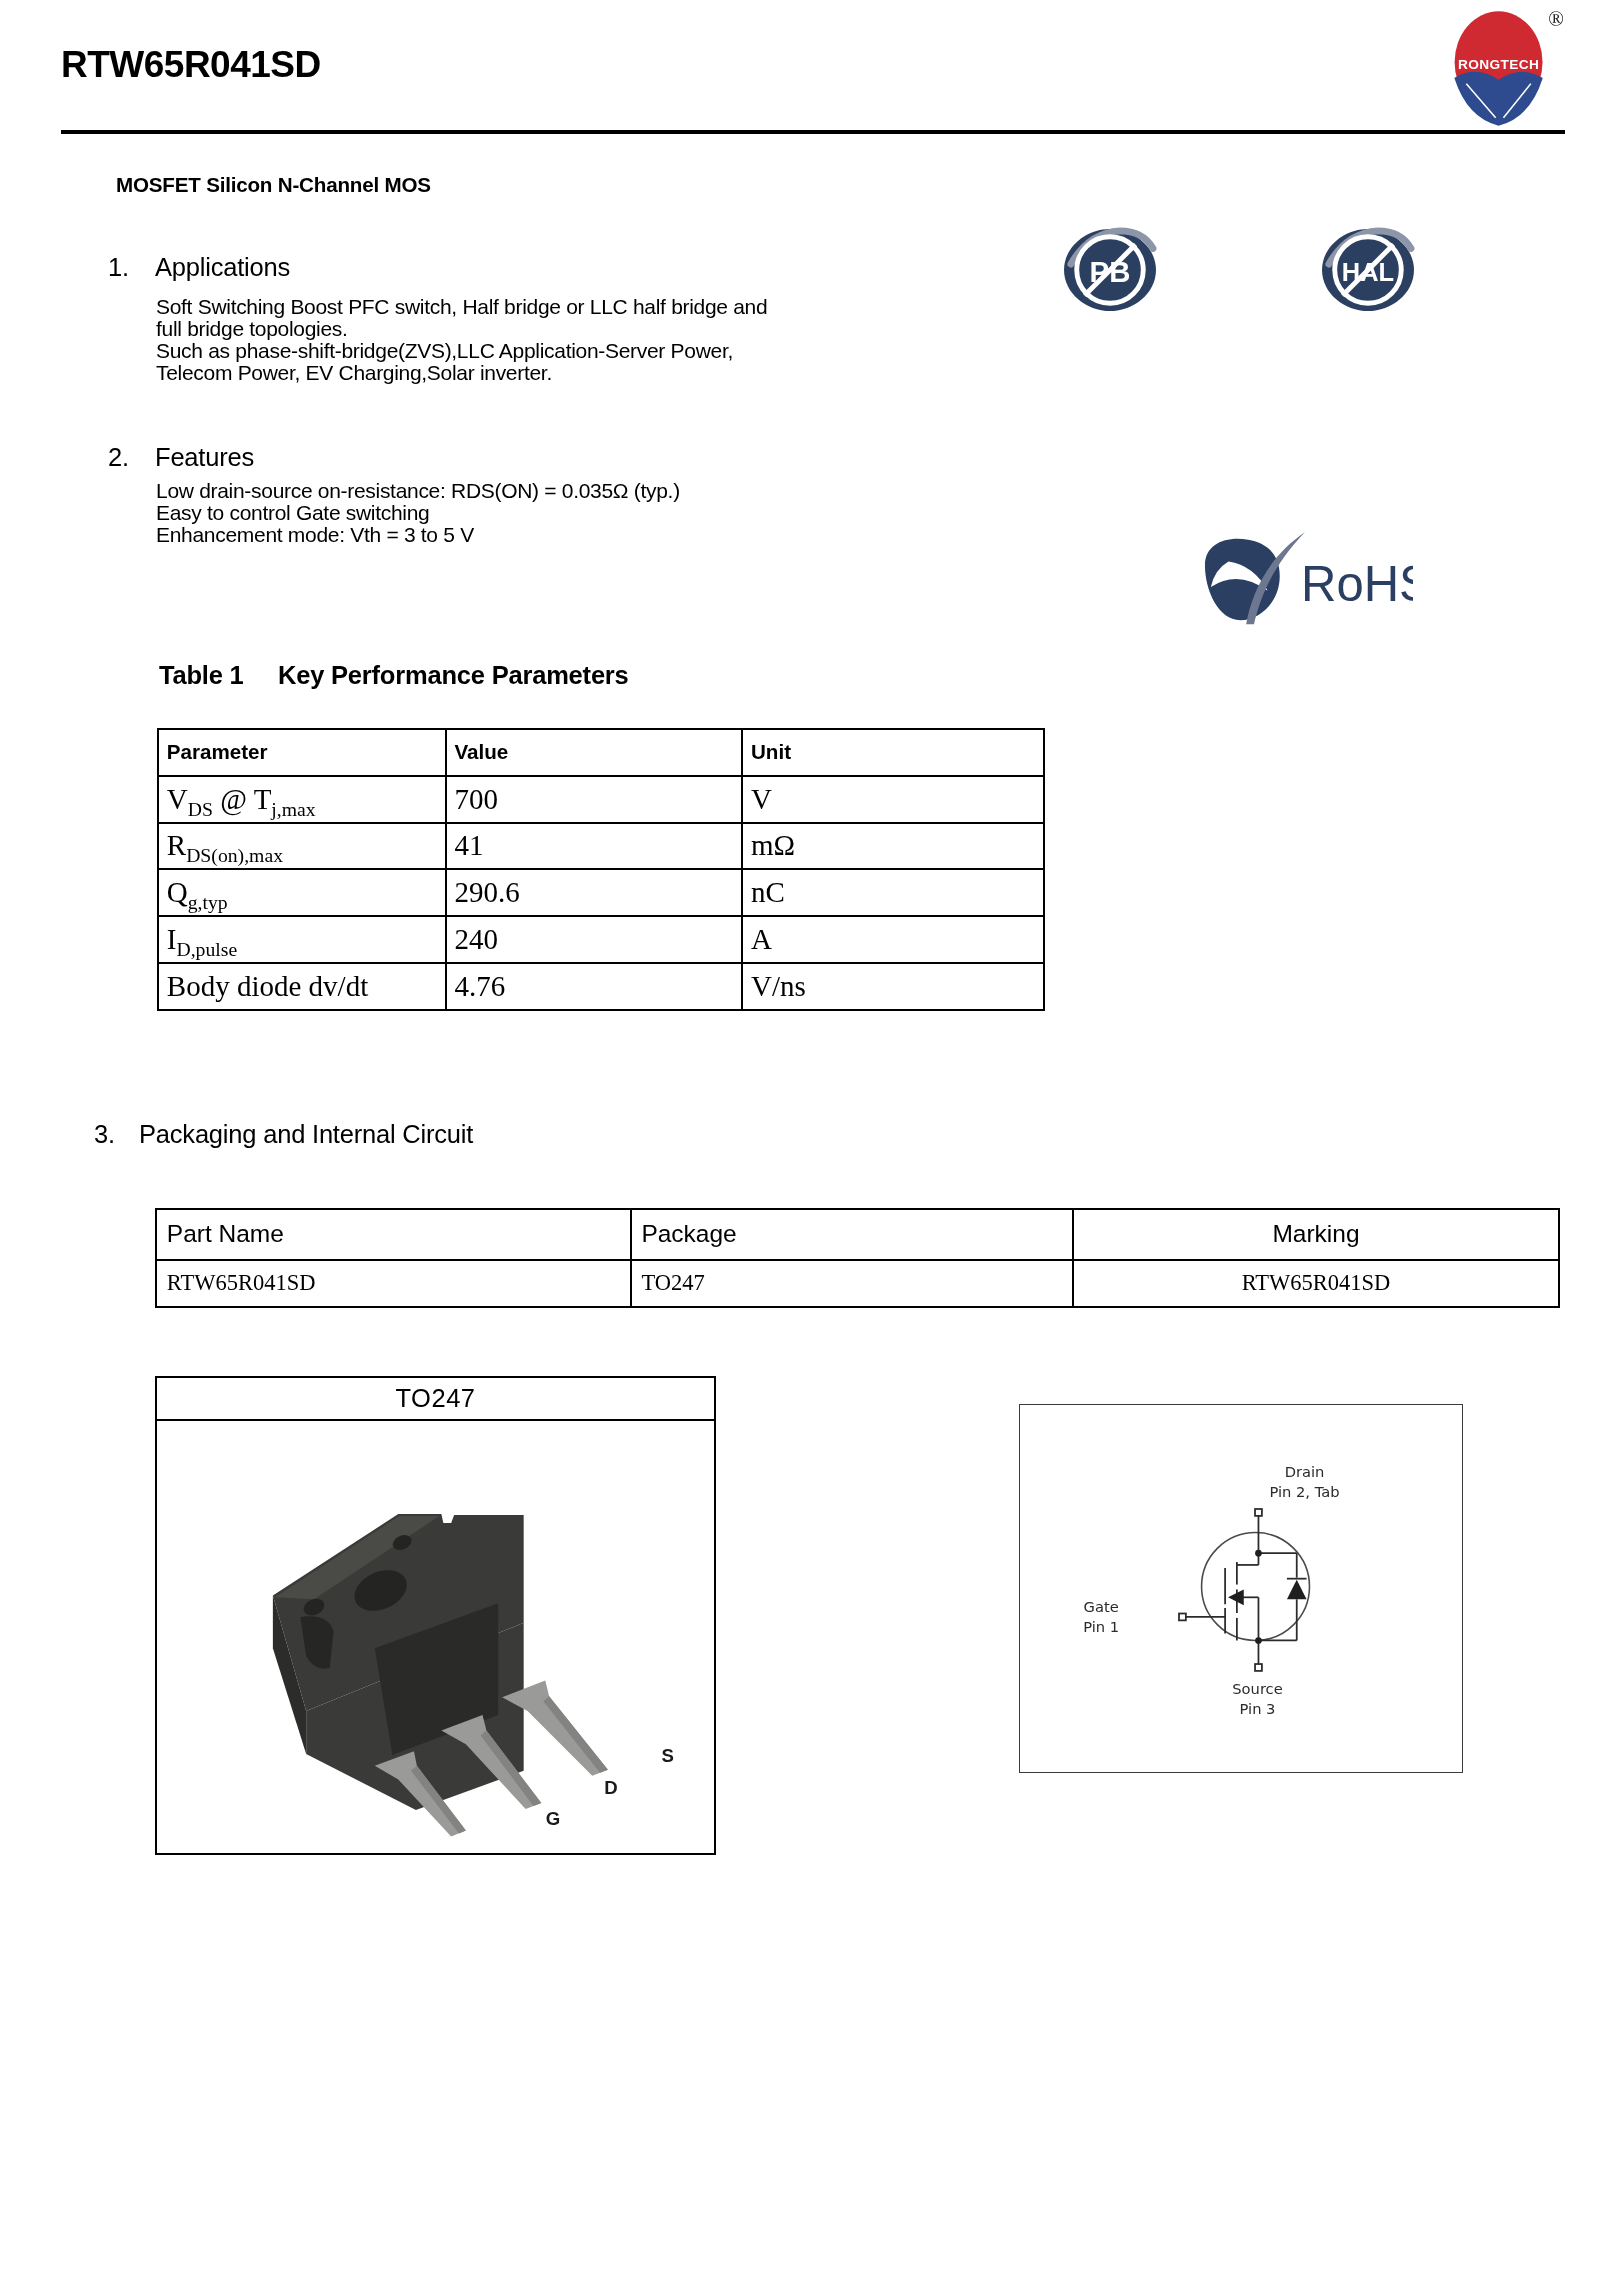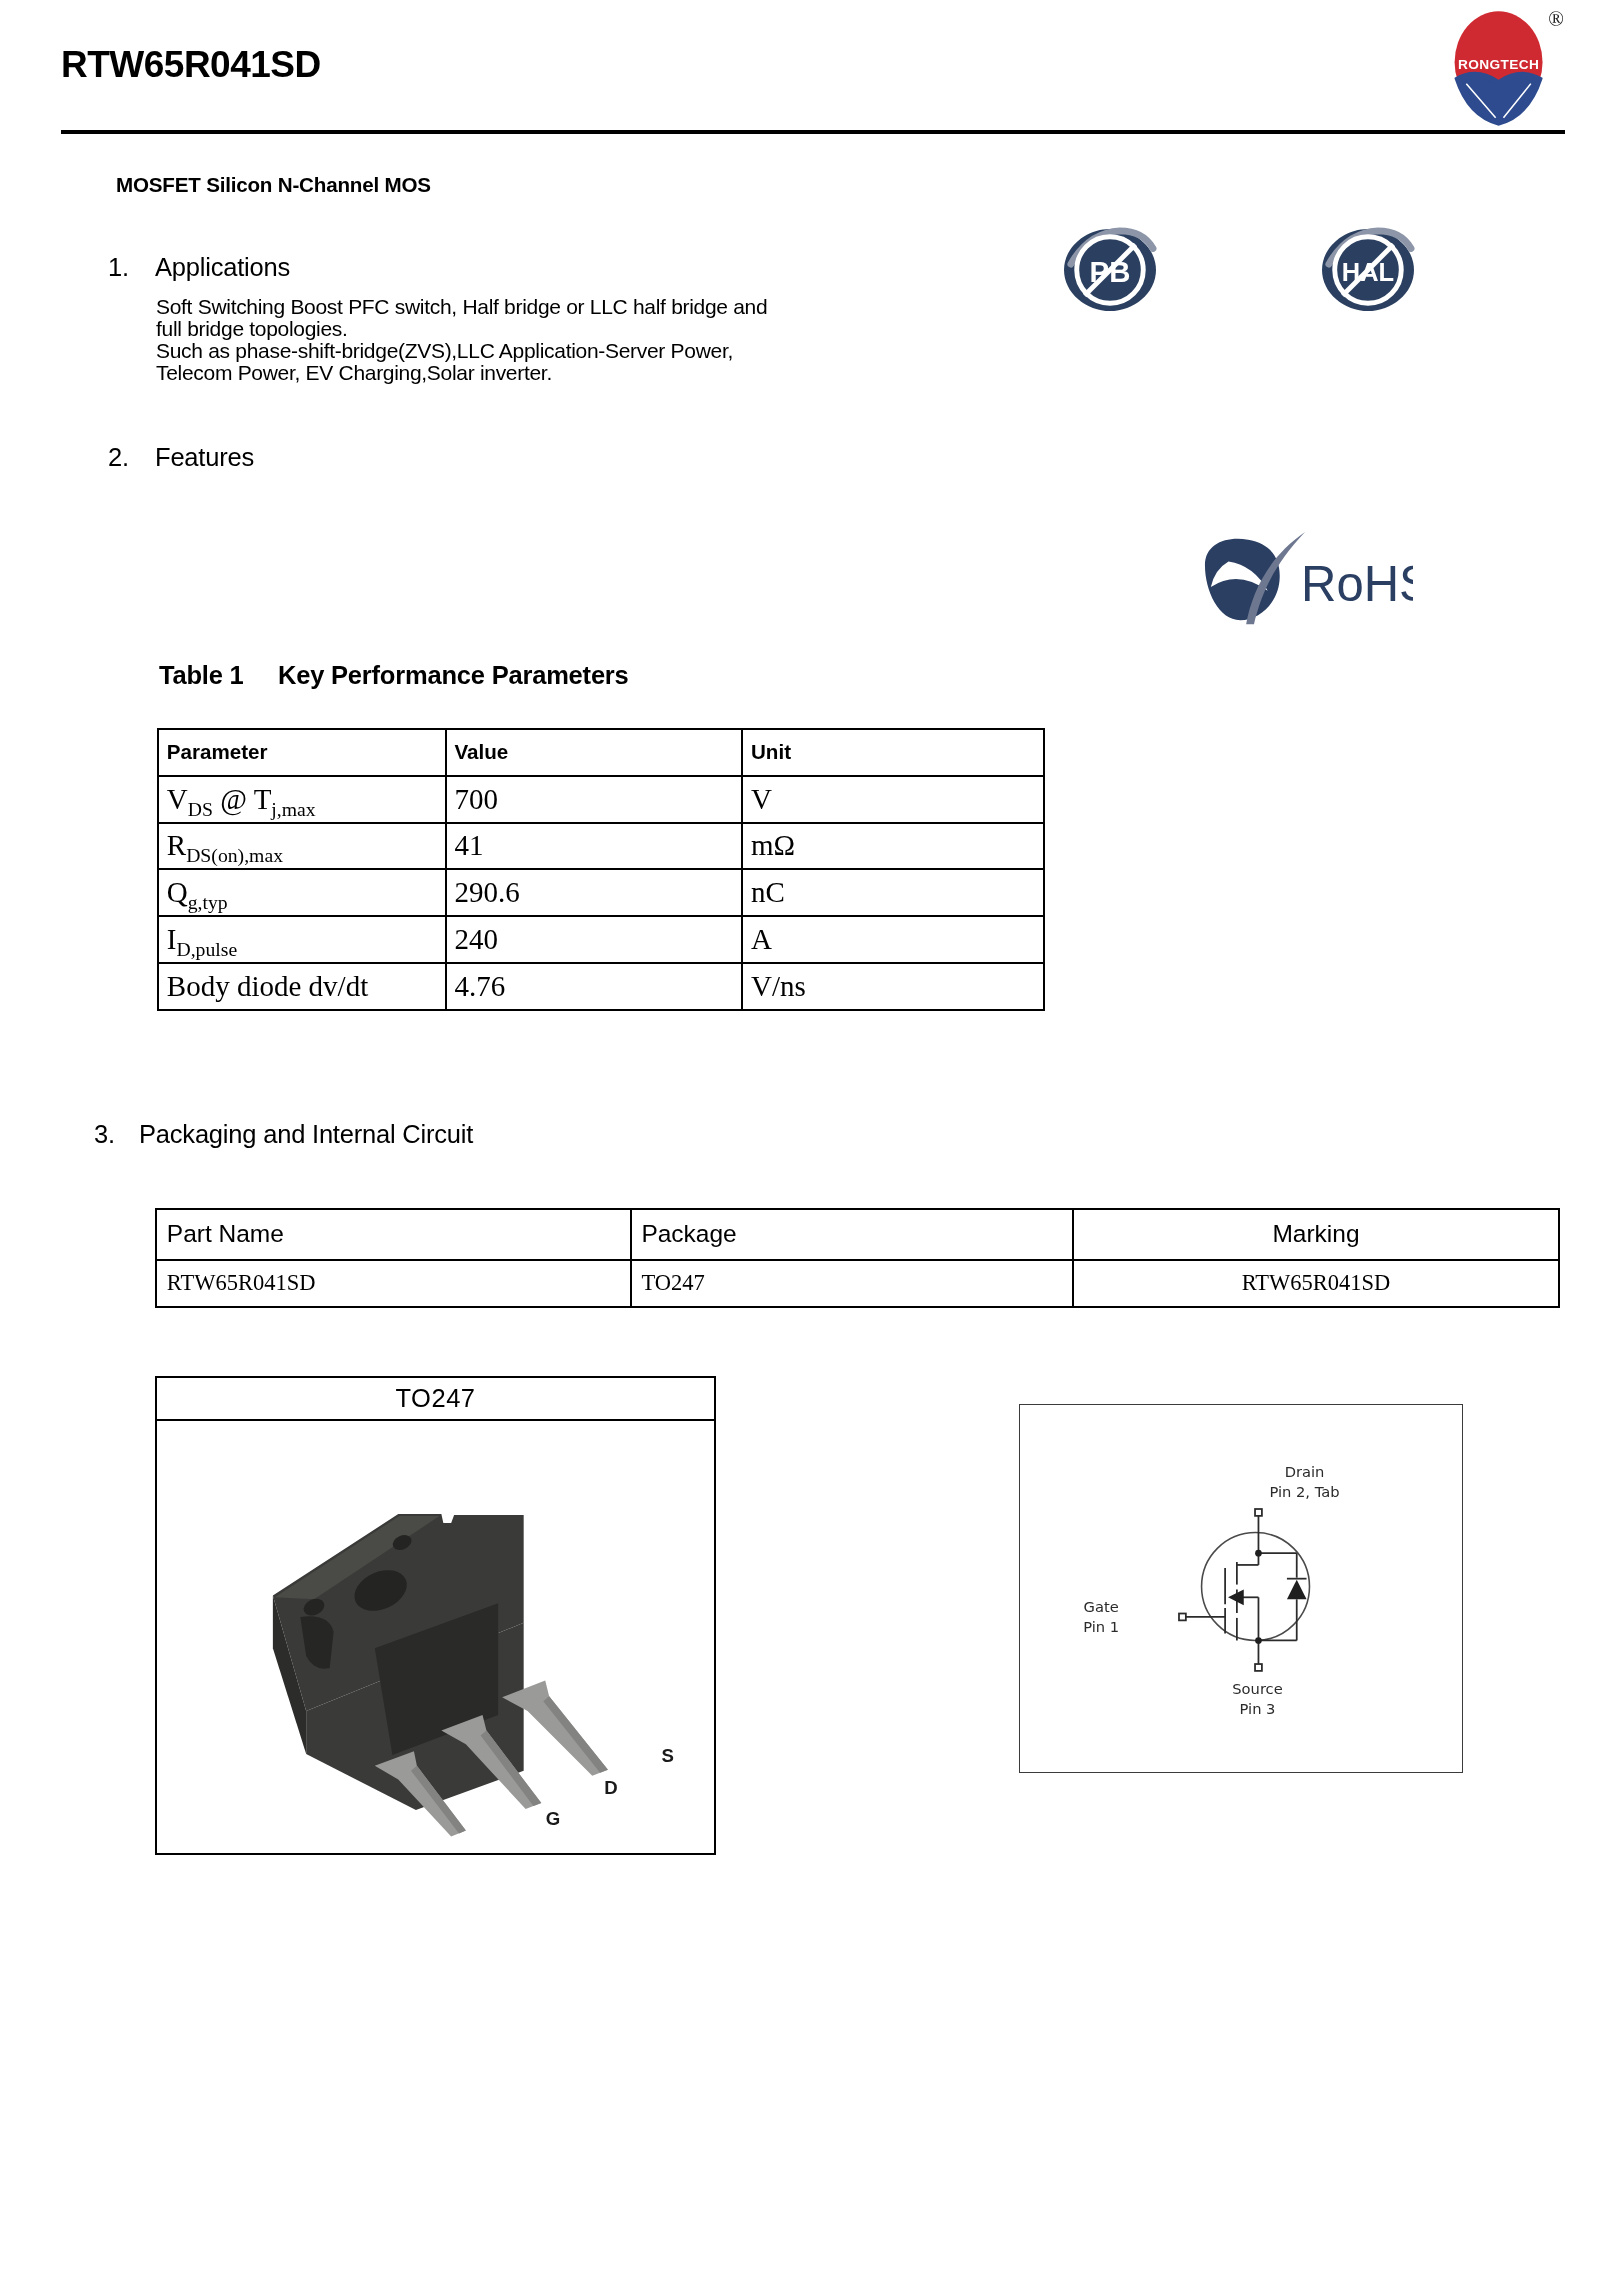--- a/index.html
+++ b/index.html
@@ -236,20 +236,23 @@
 
   <div class="num-head" style="left:108px; top:253px;">1.</div>
   <div class="num-head" style="left:155px; top:253px;">Applications</div>
   <div class="body-block" style="left:156px; top:296px; width:814px;">Soft Switching Boost PFC switch, Half bridge or LLC half bridge and
 full bridge topologies.
 Such as phase-shift-bridge(ZVS),LLC Application-Server Power,
 Telecom Power, EV Charging,Solar inverter.</div>
 
   <div class="num-head" style="left:108px; top:443px;">2.</div>
   <div class="num-head" style="left:155px; top:443px;">Features</div>
+  <div class="body-block" style="left:156px; top:480px; width:814px;">Low drain-source on-resistance: RDS(ON) = 0.035Ω (typ.)
+Easy to control Gate switching
+Enhancement mode: Vth = 3 to 5 V</div>
 
   <div class="cert-badge" style="left:1059px; top:225px;">
     <svg width="102" height="90" viewBox="0 0 104 92">
       <path d="M52 4 C76 4 99 22 99 46 C99 70 76 88 52 88 C28 88 5 70 5 46 C5 22 28 4 52 4 Z" fill="#2b4060"></path>
       <path d="M12 40 Q30 8 62 6 Q86 6 96 24" stroke="#8d96a8" stroke-width="7" fill="none" stroke-linecap="round"></path>
       <circle cx="52" cy="46" r="34" fill="none" stroke="#ffffff" stroke-width="5"></circle>
       <text x="52" y="58" font-family="Liberation Sans, sans-serif" font-size="30" font-weight="bold" fill="#ffffff" text-anchor="middle">PB</text>
       <line x1="26" y1="72" x2="78" y2="20" stroke="#ffffff" stroke-width="5"></line>
     </svg>
   </div>

